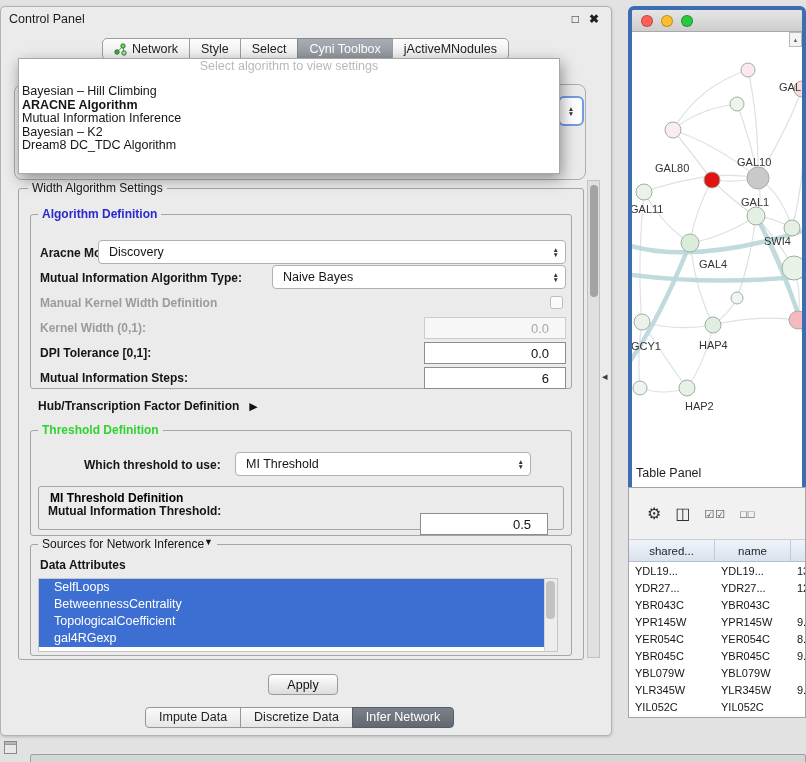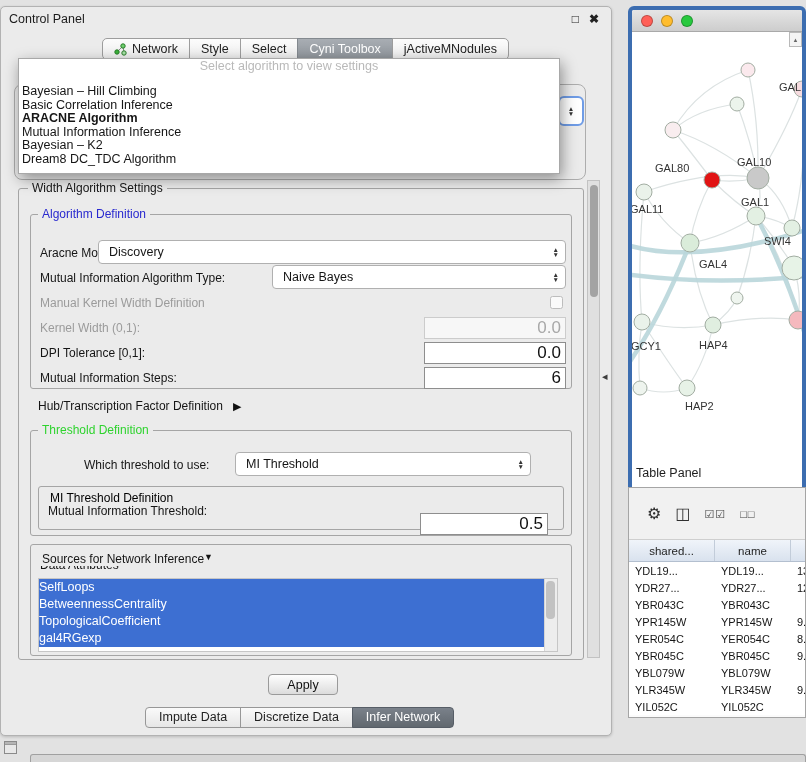--- a/index.html
+++ b/index.html
@@ -20,31 +20,31 @@
 .combo-frag{left:557px;top:89px;width:26px;height:30px;background:#fff;border:2px solid #6f9ce6;border-radius:6px;z-index:10;display:flex;align-items:center;justify-content:center}
 .dropdown{left:17px;top:51px;width:542px;height:116px;background:#fff;border:1px solid #a8a8a8;box-shadow:2px 5px 14px rgba(0,0,0,.4);z-index:40}
 .dd-ph{text-align:center;color:#b9b9b9;font-size:12.5px}
 .dd-list{margin-top:12px}
 .dd-item{font-size:12.5px;line-height:13.5px;padding-left:3px;white-space:nowrap}
 .dd-bold{font-weight:bold}
 
 .grp{border:1px solid #a5a5a5;border-radius:3px}
 .legend{background:#ebebeb;padding:0 4px;font-size:12px;white-space:nowrap;z-index:6}
 .lbl{font-size:12px;white-space:nowrap}
-.b{font-weight:normal}
+.b{font-weight:bold}
 .gray{color:#9b9b9b}
 .combo{display:flex;align-items:center;background:#fff;border:1px solid #b0b0b0;border-radius:4px;padding:0 3px 0 10px;font-size:12.5px}
 .stepper{margin-left:auto;display:flex;flex-direction:column;align-items:center;font-size:6.5px;line-height:5.5px;color:#333;padding:0 3px}
 .stepper i{font-style:normal}
-.tinput{border:1px solid #8e8e8e;background:#fff;text-align:right;font-size:17px;padding:0 4px;font-family:inherit;color:#111}
+.tinput{border:1px solid #8e8e8e;background:#fff;text-align:right;font-size:13px;padding:0 16px;font-family:inherit;color:#111}
 .tinput.dis{border-color:#ccc;background:#f7f7f7;color:#a8a8a8}
 .chk{width:13px;height:13px;border:1.5px solid #bdbdbd;border-radius:2.5px;background:#fafafa}
 .listbox{background:#fff;border:1px solid #c6c6c6;display:flex}
 .litems{flex:1;overflow:hidden}
-.litem{height:17px;line-height:17px;color:#fff;padding-left:0;font-size:12.5px;white-space:nowrap}
+.litem{height:17px;line-height:17px;color:#fff;padding-left:15px;font-size:12.5px;white-space:nowrap}
 .lscroll{width:13px;background:#ededed;border-left:1px solid #d5d5d5;position:relative}
 .lthumb{position:absolute;left:1px;top:2px;width:9px;height:38px;background:#c2c2c2;border-radius:4px}
 .btn{display:flex;align-items:center;justify-content:center;background:linear-gradient(#fefefe,#dcdcdc);border:1px solid #9a9a9a;border-radius:4px;font-size:12.5px;color:#111}
 .btabs{display:flex}
 .btab{height:21px;line-height:19px;padding:0 13px;border:1px solid #979797;margin-left:-1px;background:linear-gradient(#fafafa,#e6e6e6);font-size:12.5px;color:#222;white-space:nowrap}
 .btab:first-child{border-radius:4px 0 0 4px}
 .btab:last-child{border-radius:0 4px 4px 0}
 .btab.active{background:linear-gradient(#7a818a,#61686f);color:#fff;border-color:#565d66}
 .vscroll{background:#e0e0e0;border:1px solid #c2c2c2}
 .vthumb{position:absolute;left:2px;width:8px;background:#a3a3a3;border-radius:4px}
@@ -115,21 +115,20 @@
       <span class="stepper" style="margin:0">
         <i>▲</i>
           <i>▼</i>
       </span>
     </div>
 
     <div class="abs dropdown">
       <div class="dd-ph">Select algorithm to view settings</div>
       <div class="dd-list">
         <div class="dd-item">Bayesian – Hill Climbing</div>
-        <div class="dd-item">Basic Correlation Inference</div>
         <div class="dd-item dd-bold">ARACNE Algorithm</div>
         <div class="dd-item">Mutual Information Inference</div>
         <div class="dd-item">Bayesian – K2</div>
         <div class="dd-item">Dream8 DC_TDC Algorithm</div>
       </div>
     </div>
 
     <div class="abs grp" style="left:17px;top:181px;width:566px;height:472px"></div>
     <span class="abs legend" style="left:27px;top:174px">Width Algorithm Settings</span>
 
@@ -183,21 +182,21 @@
         </span>
     </div>
 
     <div class="abs grp" style="left:37px;top:479px;width:526px;height:44px"></div>
     <span class="abs legend legend-blue b" style="left: 45px; top: 484px; color: #000000; text-align: right;">MI Threshold Definition</span>
 
     <span class="abs lbl b" style="left:47px;top:497px">Mutual Information Threshold:</span>
     <input class="abs tinput" style="left: 419px; top: 506px; width: 128px; height: 22px;" value="0.5">
 
     <div class="abs grp" style="left:29px;top:537px;width:542px;height:112px"></div>
-    <span class="abs legend" style="left:37px;top:545px;display:flex;">
+    <span class="abs legend" style="left:37px;top:530px;display:flex;">
       <span>Sources for Network Inference</span>
       <span style="font-size:9px">▼</span>
     </span>
     <span class="abs lbl b" style="left:39px;top:551px">Data Attributes</span>
 
     <div class="abs listbox" style="left:37px;top:571px;width:520px;height:74px">
       <div class="litems">
         <div class="litem" style="background: rgb(61, 111, 210);">SelfLoops</div>
         <div class="litem" style="background: rgb(61, 111, 210);">BetweennessCentrality</div>
         <div class="litem" style="background: rgb(61, 111, 210);">TopologicalCoefficient</div>

